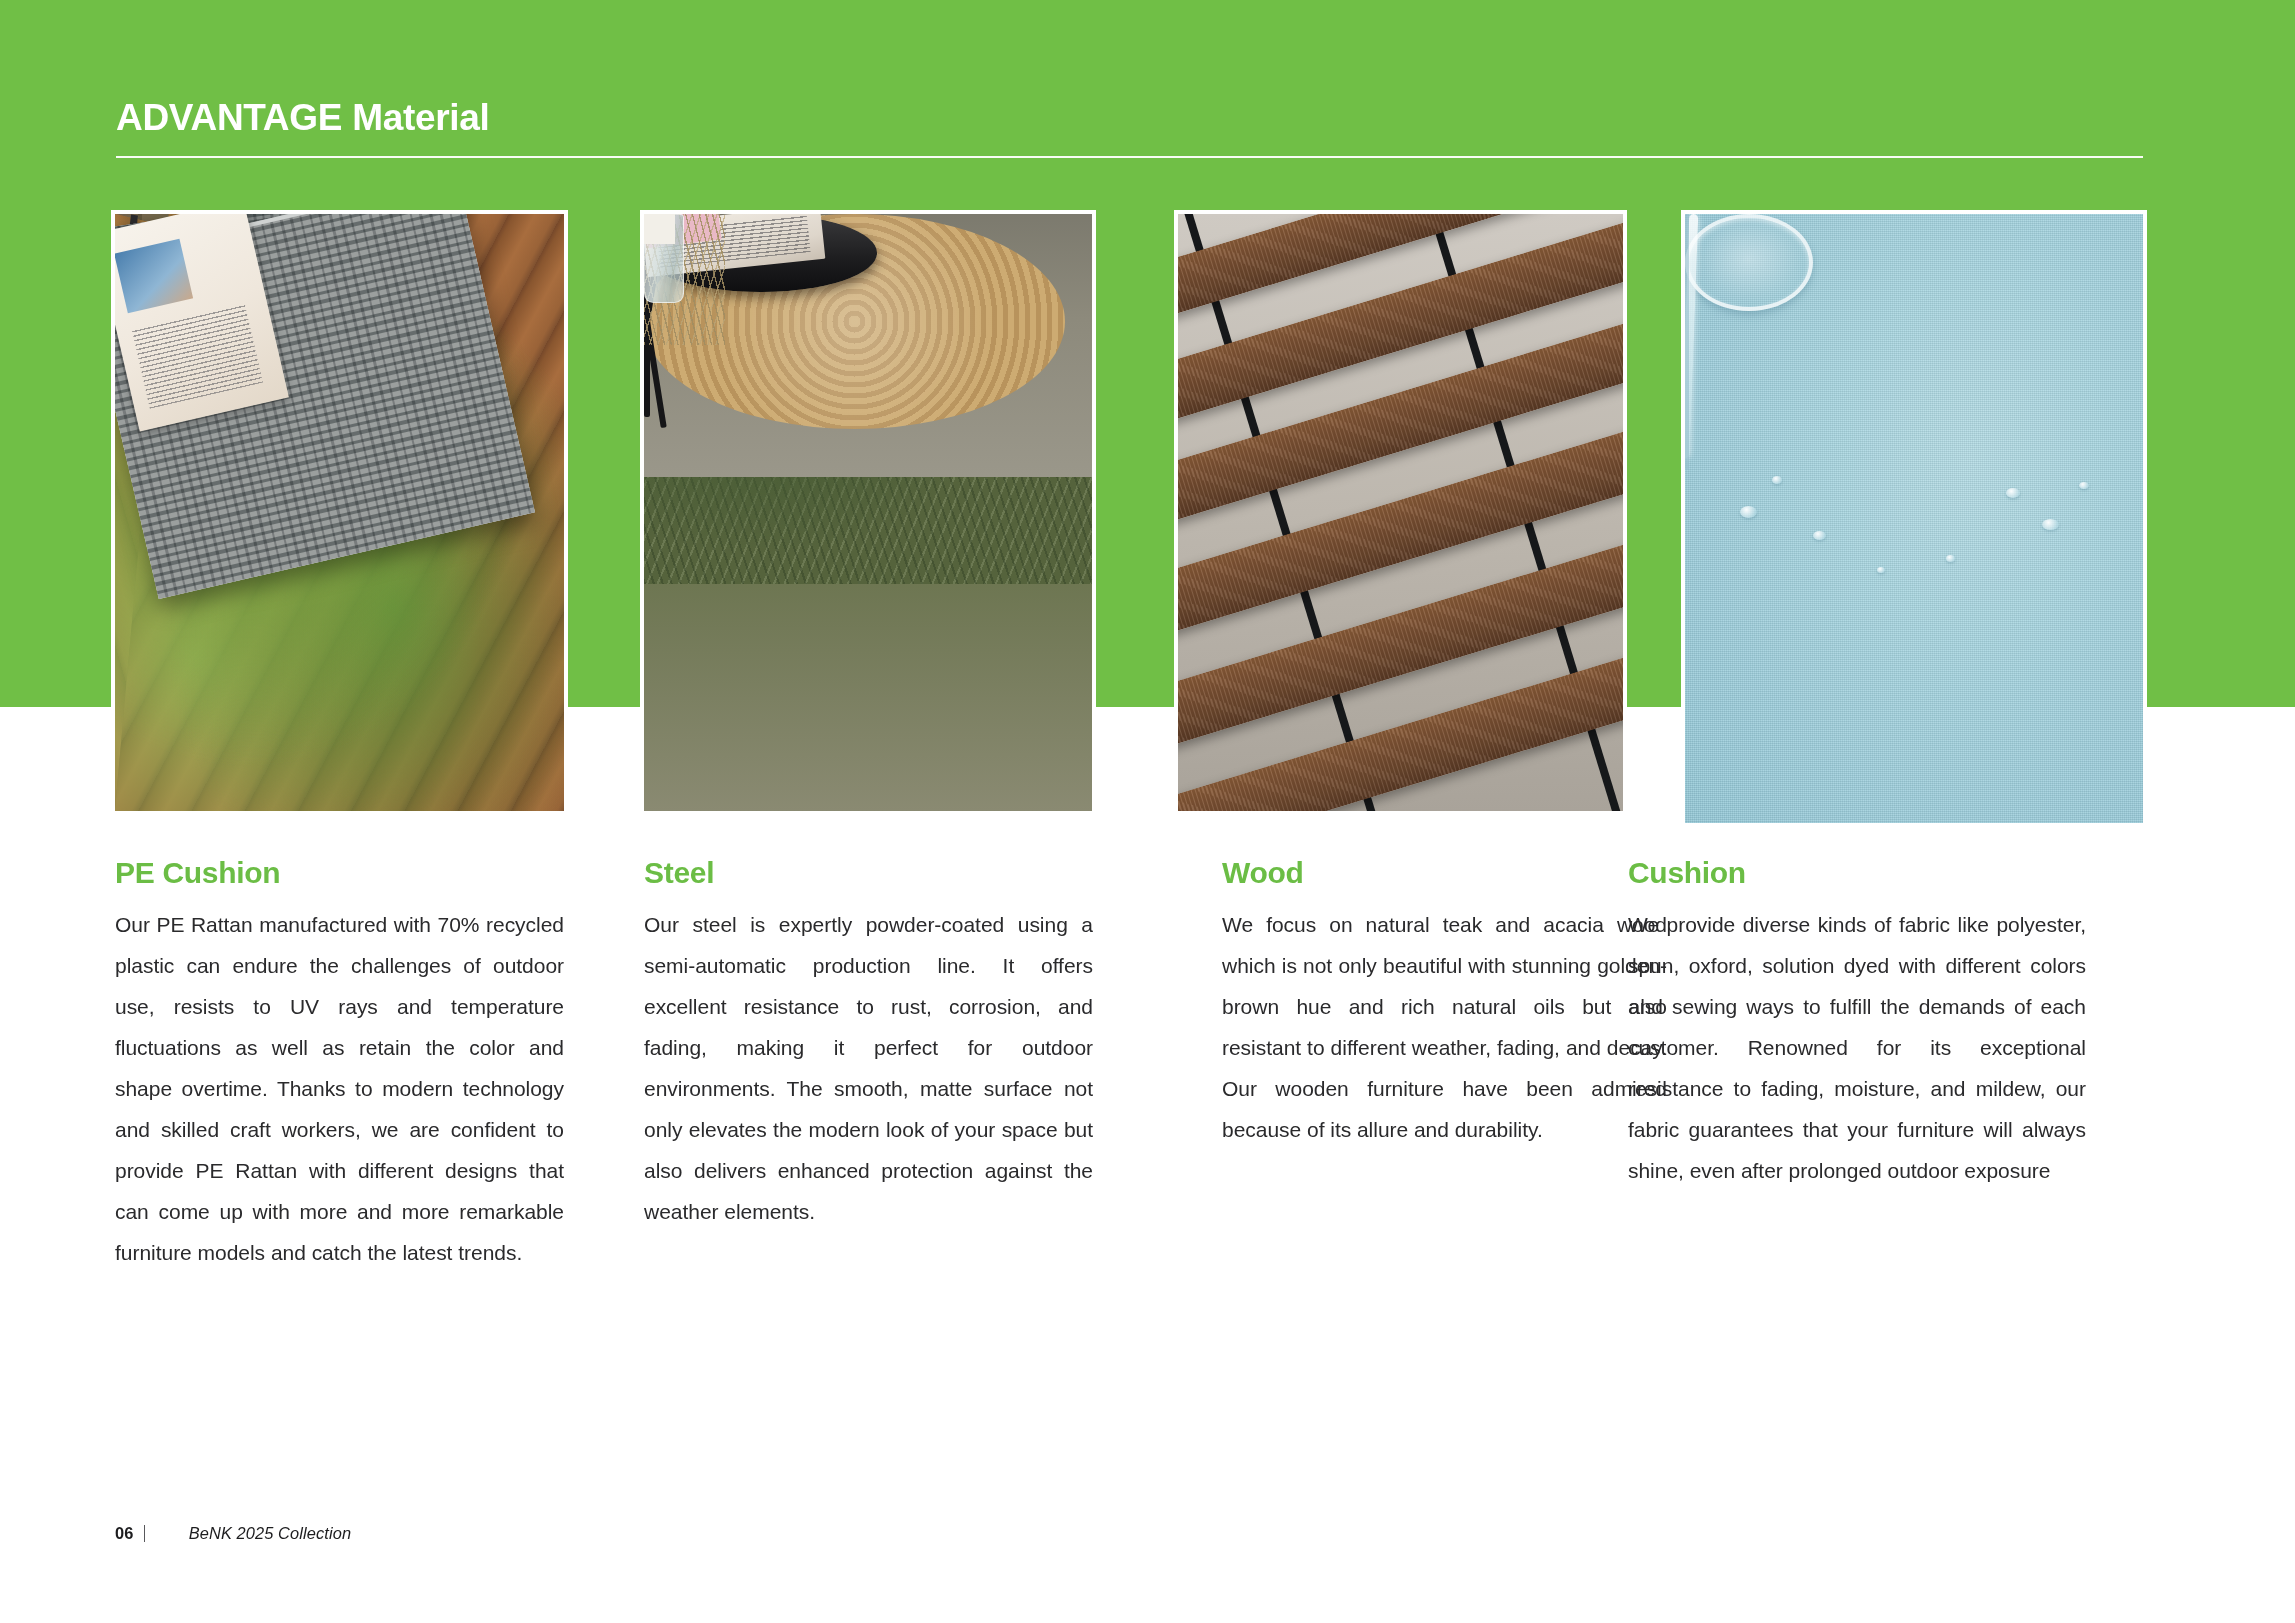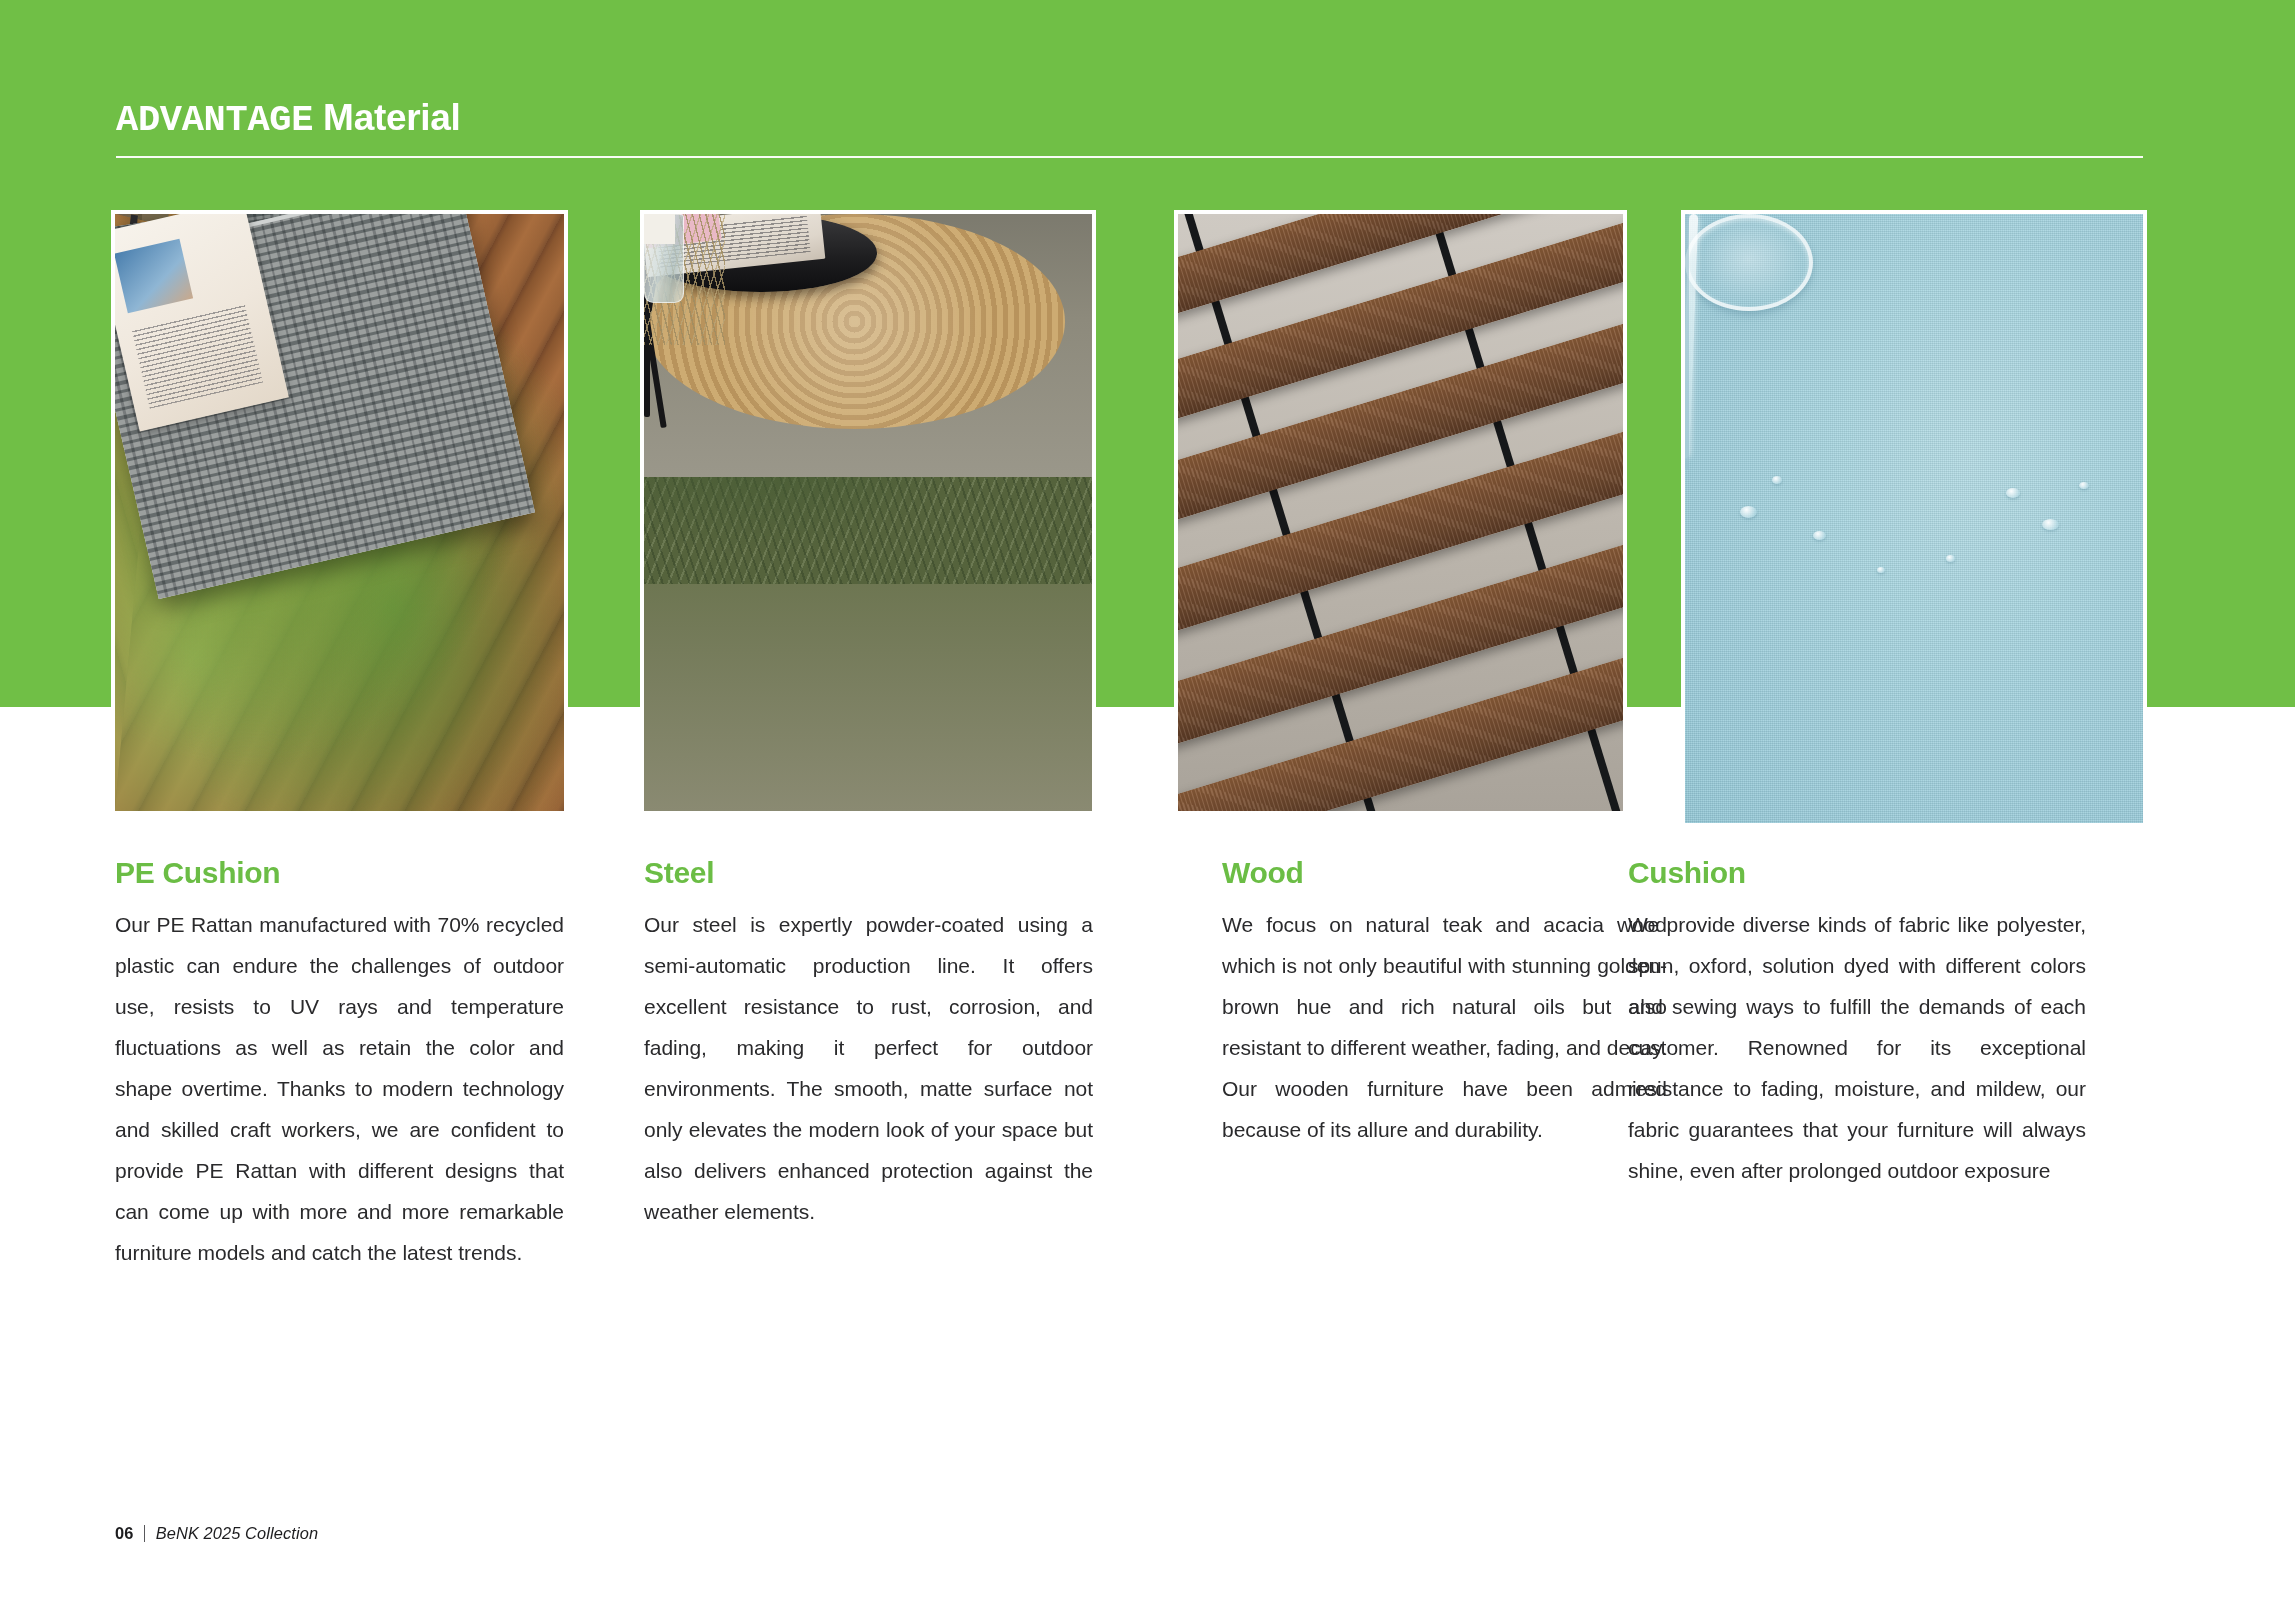--- a/index.html
+++ b/index.html
@@ -30,21 +30,21 @@
   .section-title {
     position: absolute;
     left: 116px;
     top: 99px;
     color: #ffffff;
     font-size: 37px;
     line-height: 1.0;
     letter-spacing: -0.3px;
     white-space: nowrap;
   }
-  .section-title .t-strong { font-weight: 700; font-family: Liberation Mono, monospace; }
+  .section-title .t-strong { font-weight: 700; }
   .section-title .t-light  { font-weight: 700; }
 
   .title-rule {
     position: absolute;
     left: 116px;
     top: 156px;
     width: 2027px;
     height: 2px;
     background: #ffffff;
     opacity: 0.95;
@@ -385,20 +385,21 @@
     width: 1.3px;
     height: 17px;
     background: #58585b;
     margin: 0 10.5px;
   }
   .footer-label {
     font-size: 16.4px;
     font-style: italic;
     color: #1d1d1f;
     letter-spacing: 0.1px;
+    margin-left: 33px;
   }
 </style>
 </head>
 <body>
 
 <div class="page">
 
   <div class="green-band"></div>
 
   <div class="section-title">

